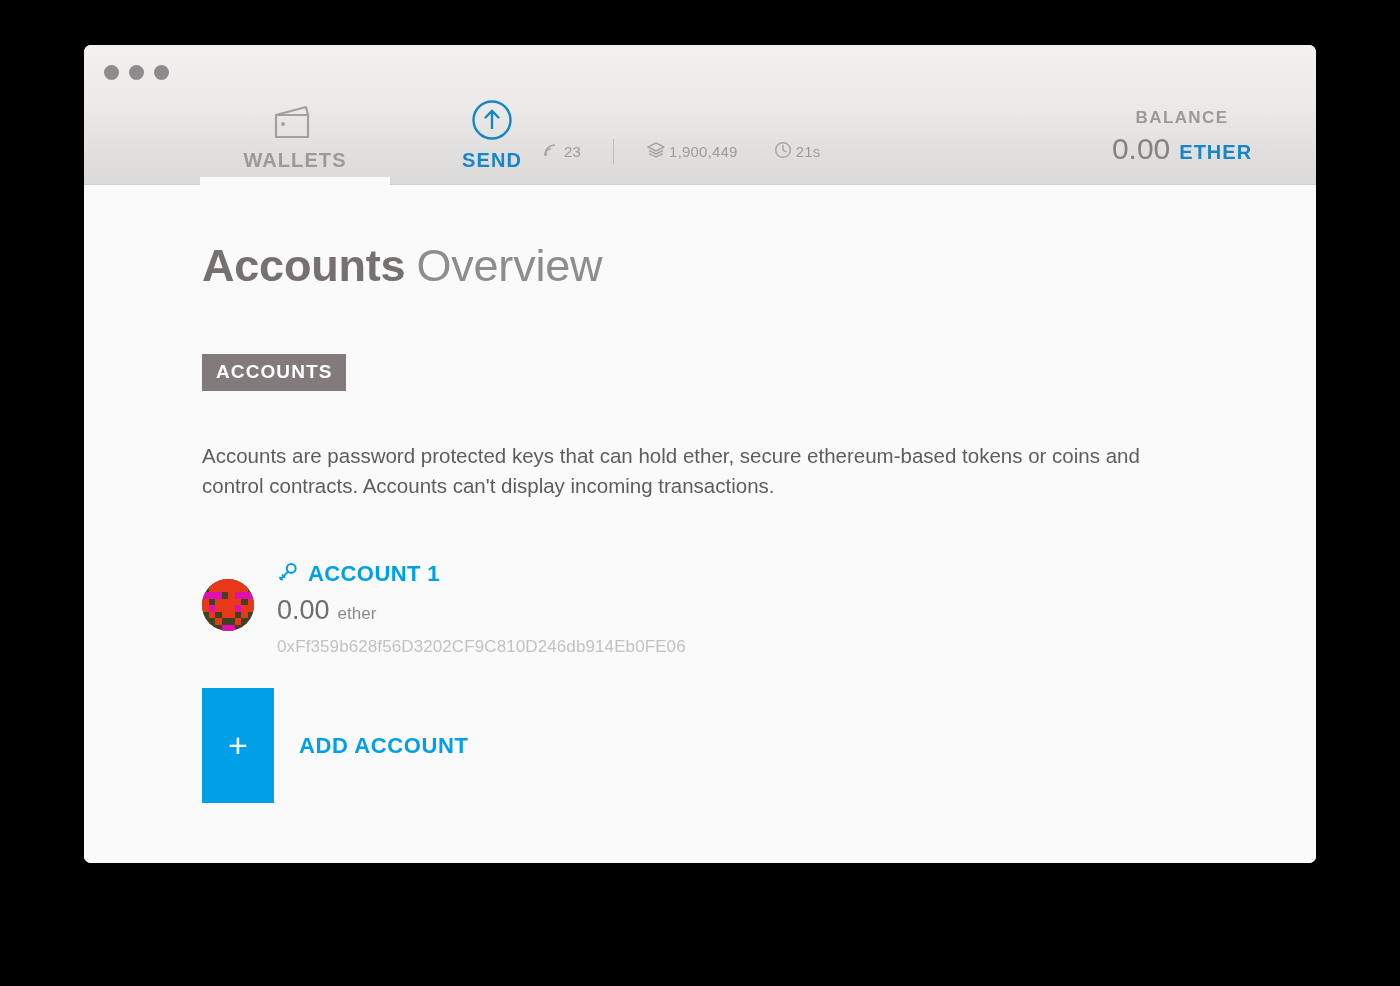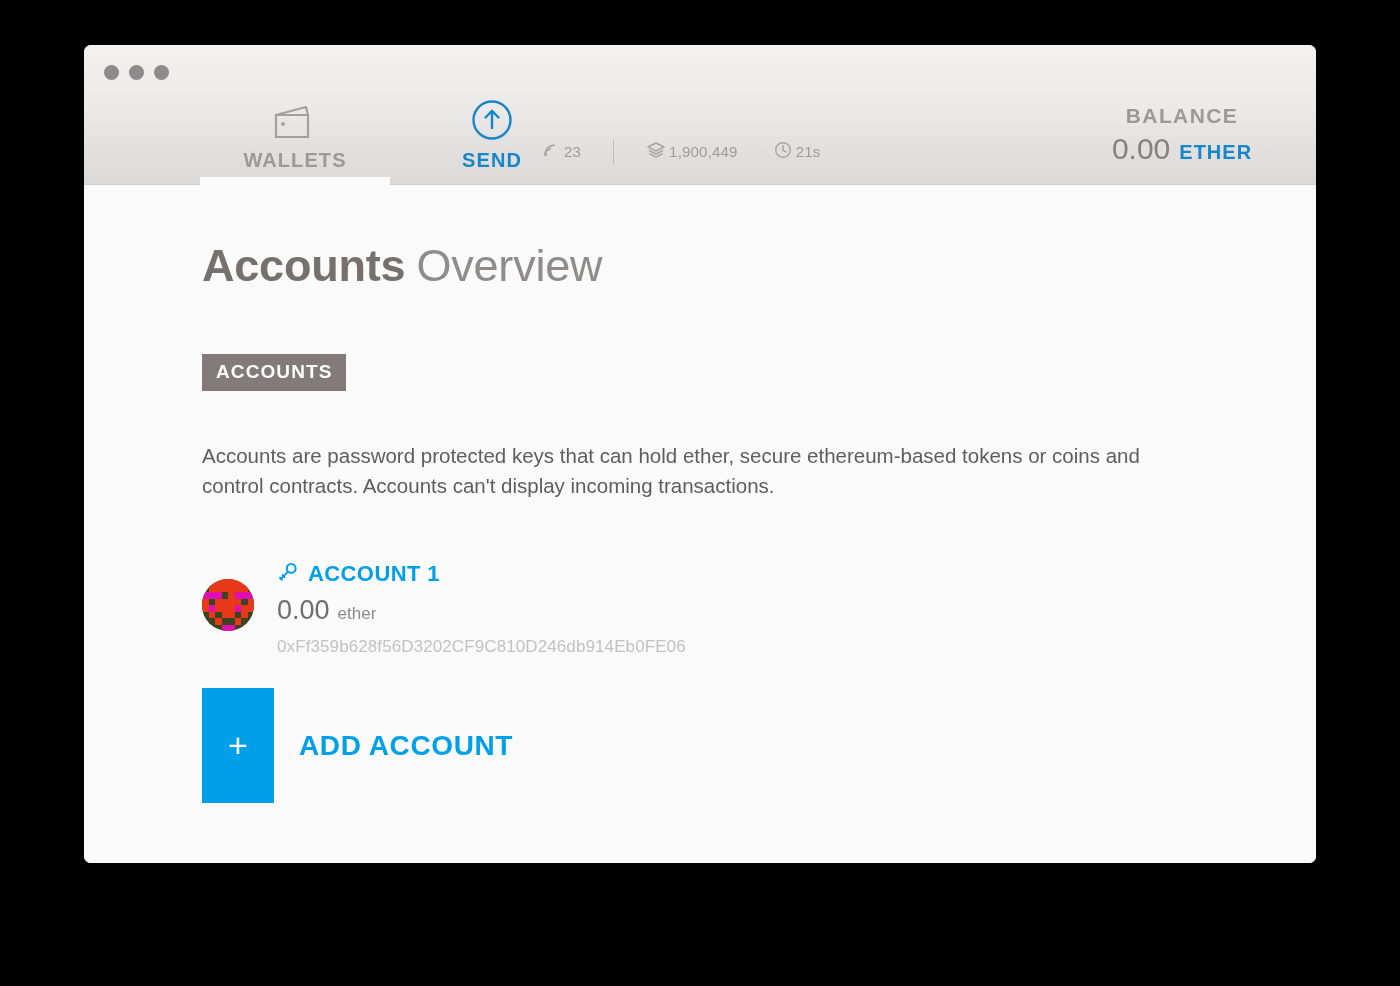--- a/index.html
+++ b/index.html
@@ -100,21 +100,21 @@
 
   
   .balance-block {
     position: absolute;
     right: 24px;
     bottom: 18px;
     text-align: center;
     width: 220px;
   }
   .balance-label {
-    font-size: 21px;
+    font-size: 17px;
     font-weight: 600;
     letter-spacing: 1.4px;
     color: #9c9a98;
   }
   .balance-value-row {
     margin-top: 4px;
     display: flex;
     align-items: baseline;
     justify-content: center;
     gap: 9px;
@@ -217,21 +217,21 @@
     cursor: default;
   }
   .add-plus {
     color: #ffffff;
     font-size: 34px;
     font-weight: 300;
     line-height: 1;
     margin-top: -2px;
   }
   .add-label {
-    font-size: 28px;
+    font-size: 22px;
     font-weight: 700;
     color: #00a0e9;
     letter-spacing: 0.6px;
   }
 </style>
 </head>
 <body>
 
 <div class="app-window">
 

